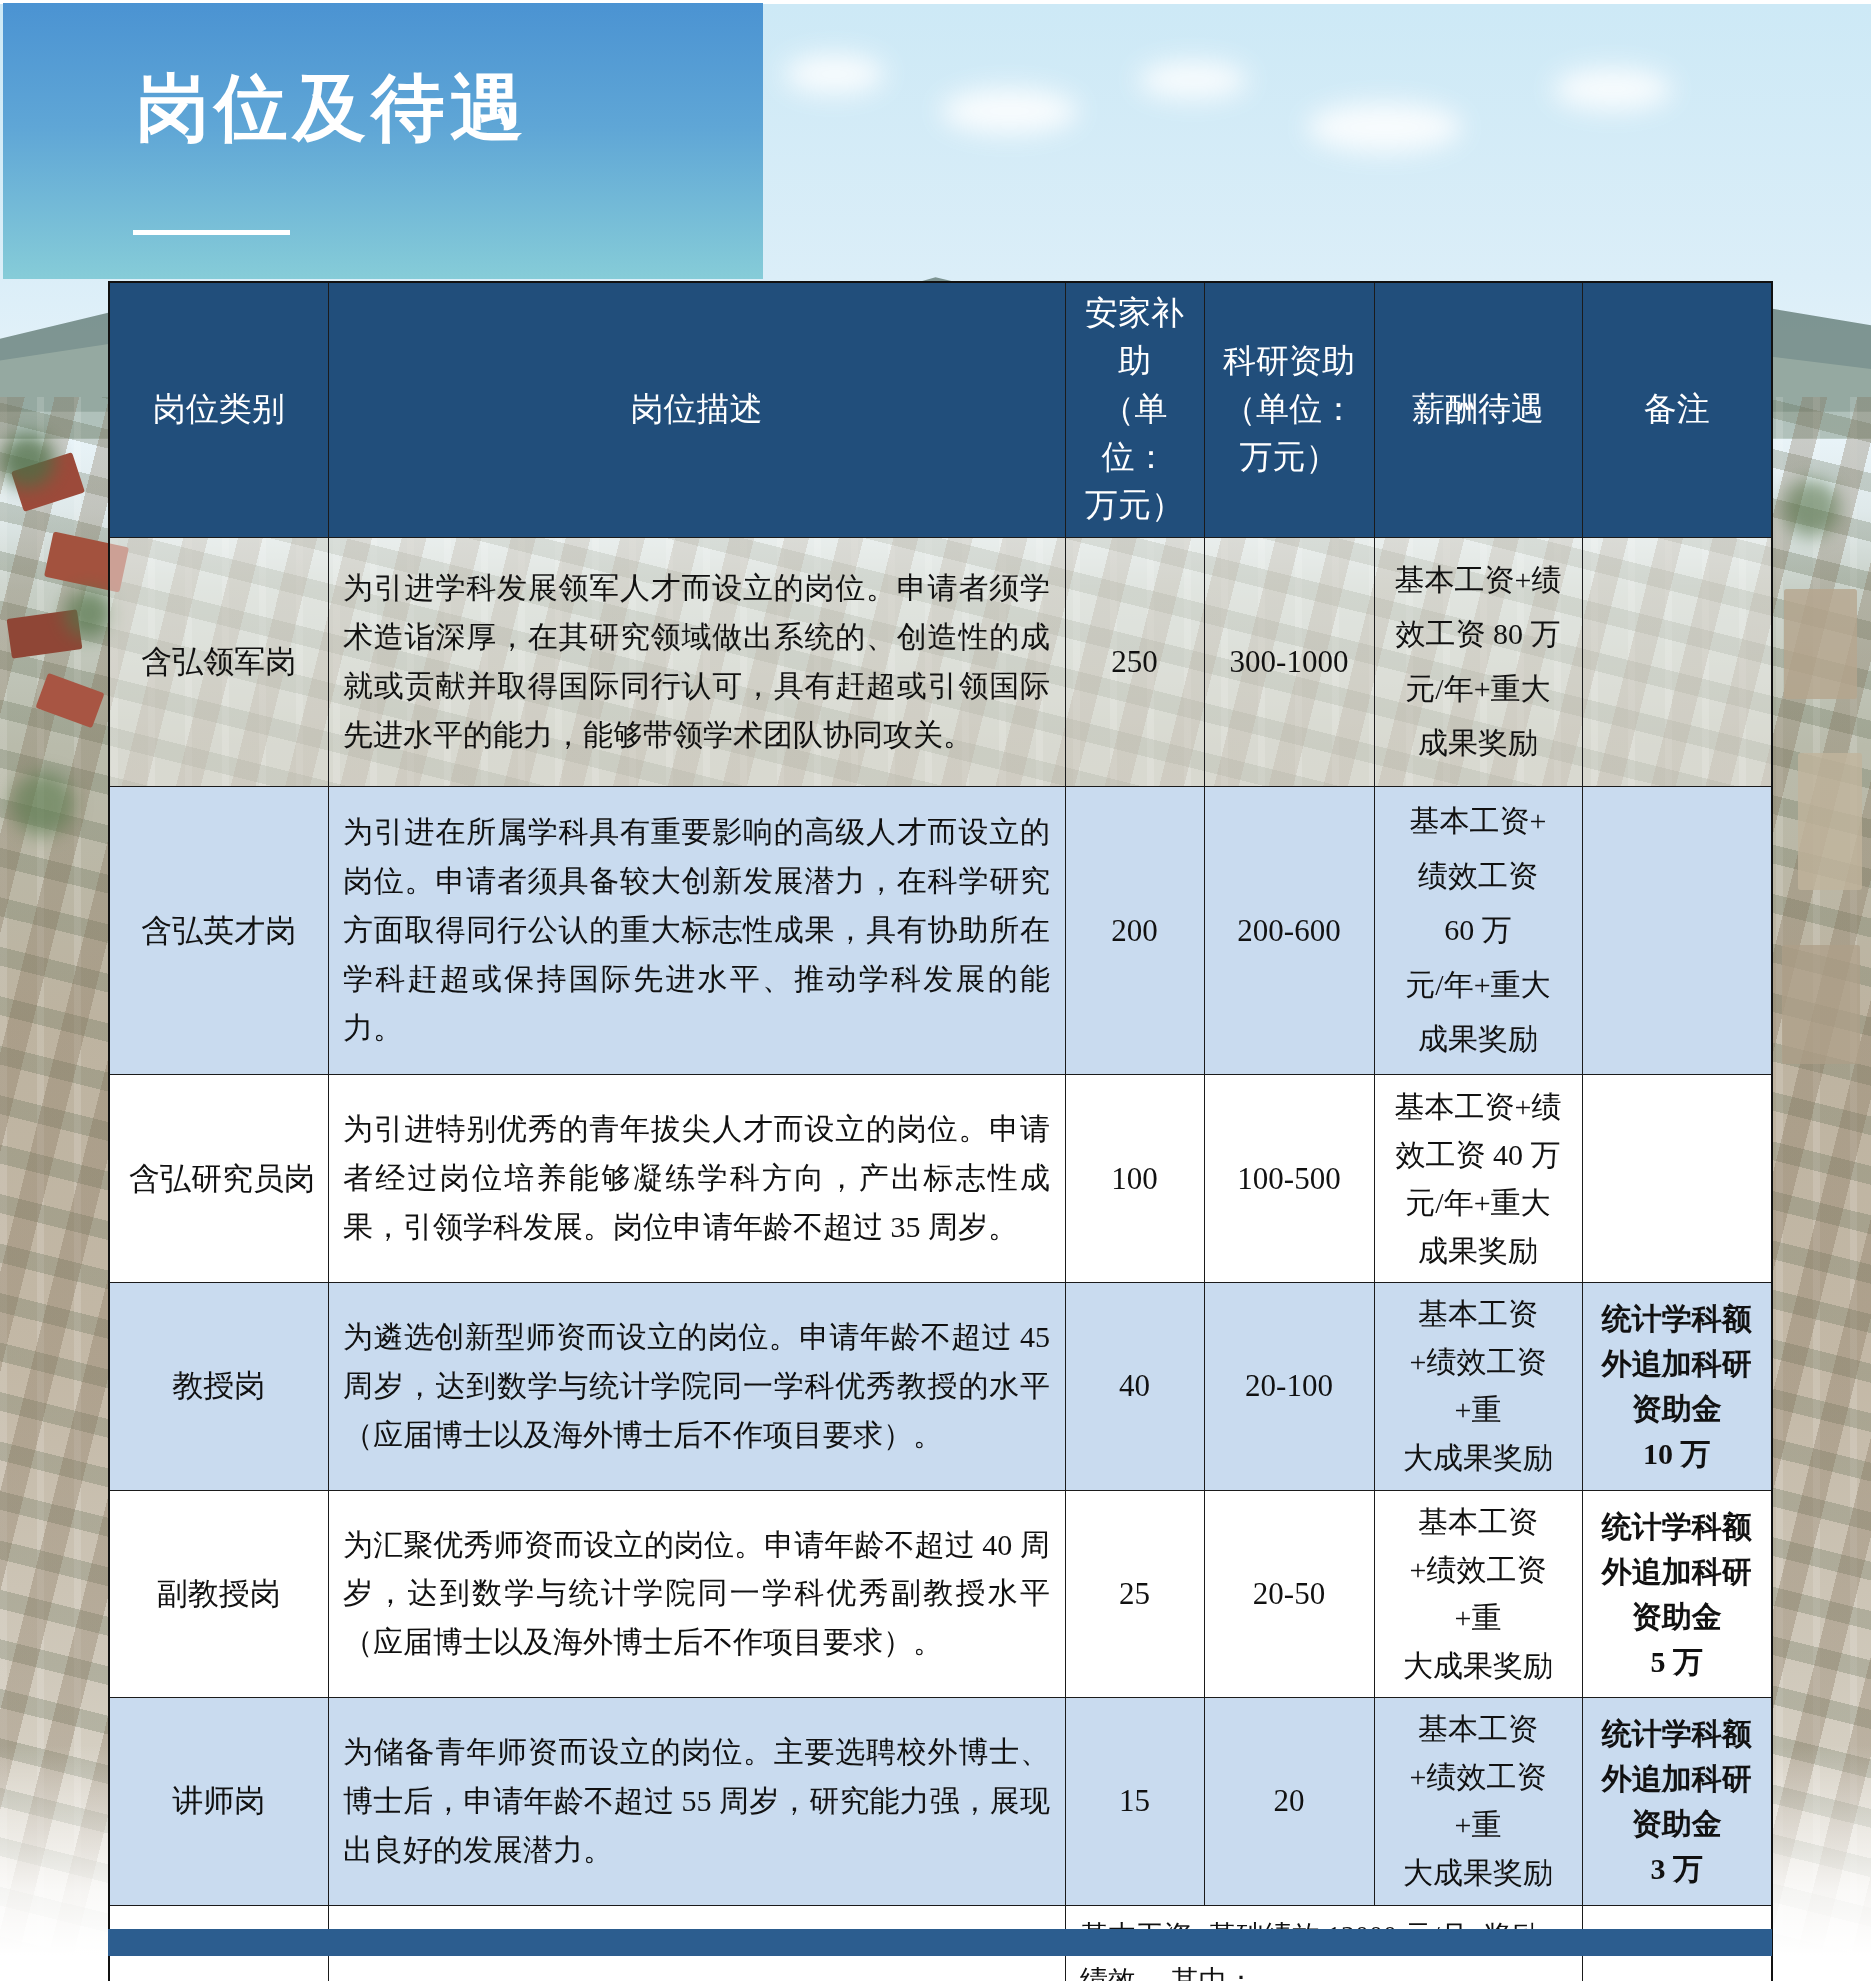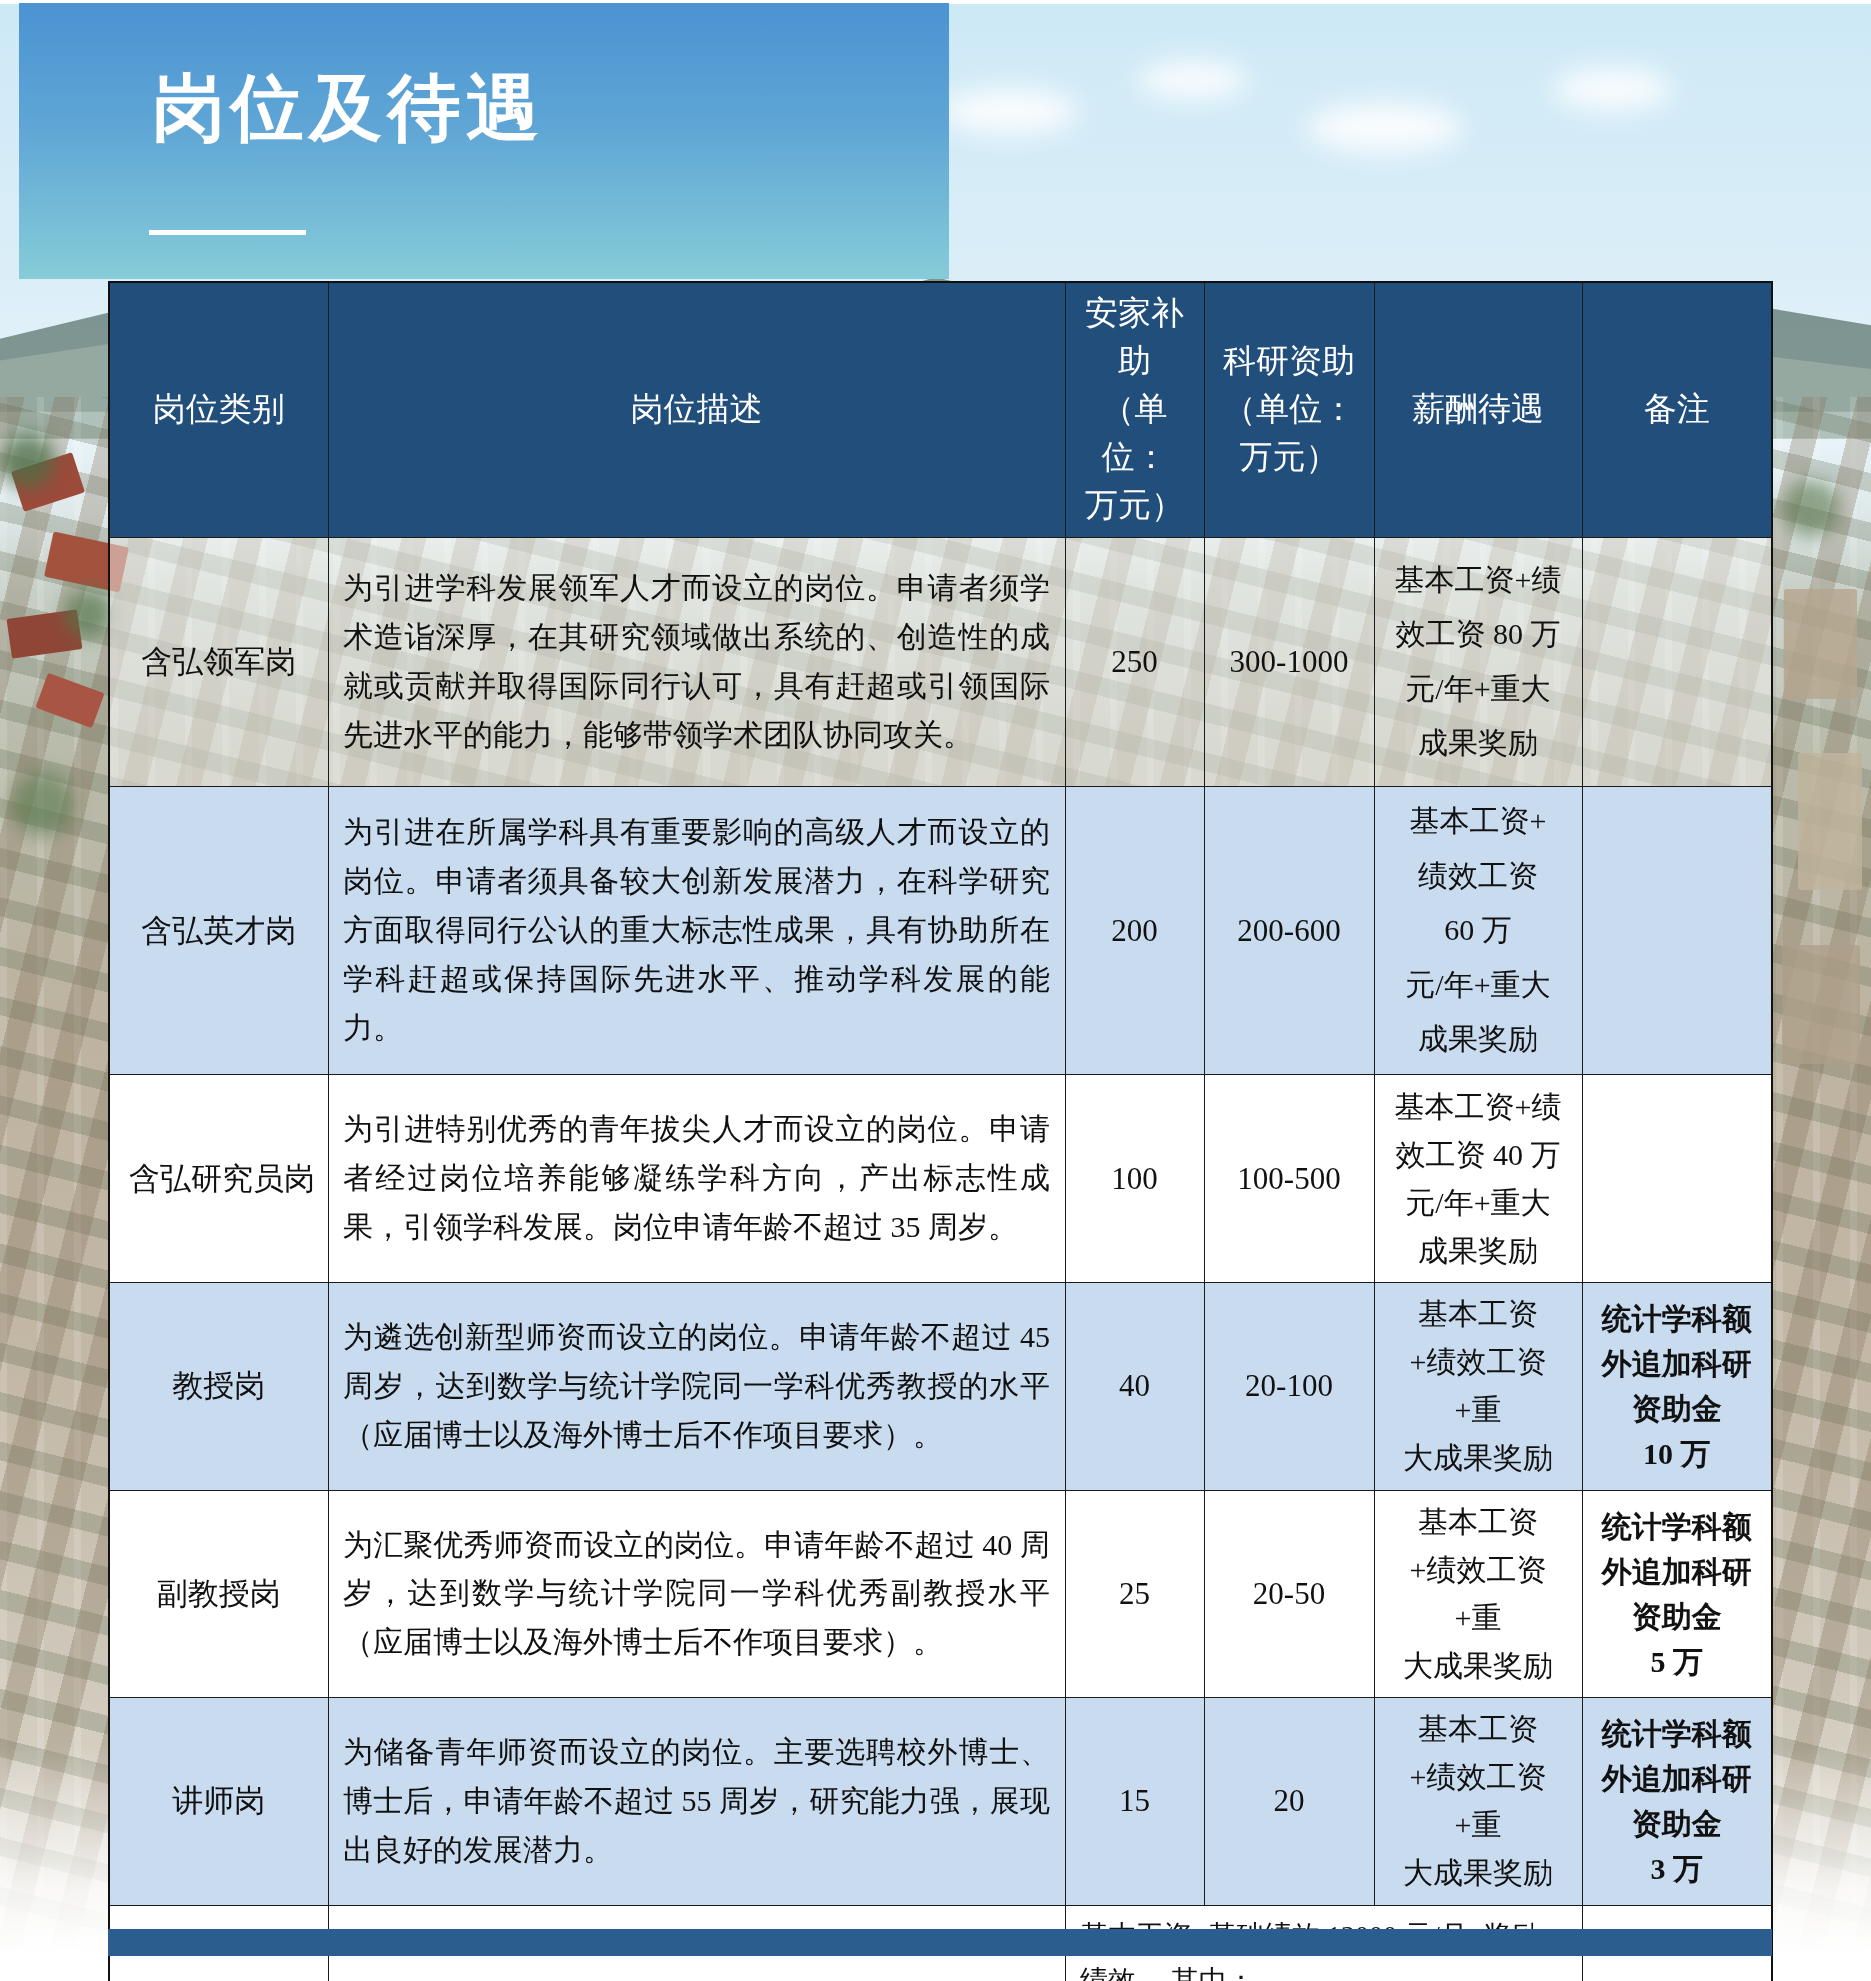--- a/index.html
+++ b/index.html
@@ -33,21 +33,21 @@
       repeating-linear-gradient(104deg,rgba(128,110,86,.30) 0 24px,rgba(0,0,0,0) 24px 53px),
       repeating-linear-gradient(14deg,rgba(92,104,78,.26) 0 18.3px,rgba(0,0,0,0) 18.3px 48px),
       repeating-linear-gradient(90deg,rgba(255,255,255,.14) 0 7.3px,rgba(0,0,0,0) 7.3px 37px);
   }
   .roof{position:absolute;border-radius:2.7px;}
   .tree{position:absolute;border-radius:50%;filter:blur(9.1px);}
   .photoFade{position:absolute;left:0;right:0;bottom:0;height:210px;
     background:linear-gradient(180deg,rgba(255,255,255,0) 0%,rgba(255,255,255,.85) 70%,#ffffff 100%);}
   
   .banner{
-    position:absolute;left:19px;top:2.7px;width:930px;height:276px;
+    position:absolute;left:3px;top:2.7px;width:760px;height:276px;
     background:linear-gradient(180deg,#4b93d2 0%,#5fa6d6 45%,#86ccd8 100%);
     z-index:2;
   }
   .title{
     position:absolute;left:133px;top:57px;
     font-family:"Liberation Sans","DejaVu Sans",sans-serif;
     font-weight:bold;font-size:73px;color:#ffffff;letter-spacing:5.5px;
   }
   .subtitle{
     position:absolute;left:133px;top:161px;

